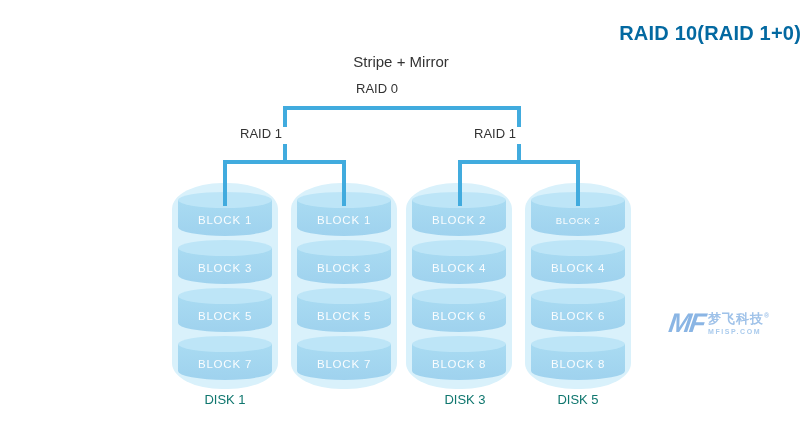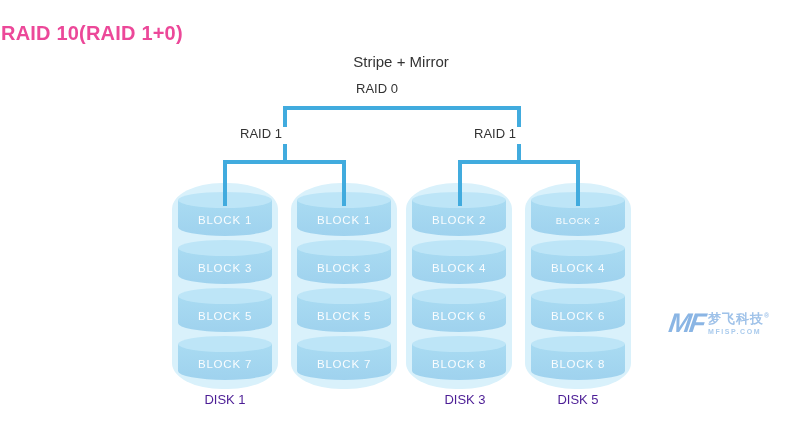--- a/index.html
+++ b/index.html
@@ -1,20 +1,20 @@
 <!DOCTYPE html>
 <html><head>
 <meta charset="utf-8">
 <style>
   * { margin:0; padding:0; box-sizing:border-box; }
   body { background:#fff; font-family:"Liberation Sans", sans-serif; }
   .canvas { position:relative; width:800px; height:421px; background:#ffffff; overflow:hidden; }
 
-  .title { position:absolute; left:1px; top:22px; width:800px; text-align:left;
-           font-size:20px; font-weight:700; color:#ec4899; letter-spacing:.2px; }
+  .title { position:absolute; left:1px; top:22px; width:800px; text-align:right;
+           font-size:20px; font-weight:700; color:#0369a1; letter-spacing:.2px; }
   .subtitle { position:absolute; left:1px; top:53px; width:800px; text-align:center;
               font-size:15px; color:#333; }
 
   .node-label { position:absolute; width:90px; text-align:left; font-size:13px; color:#333; }
   .raid0-label { left:356px; top:81px; }
   .raid1-left-label { left:240px; top:126px; }
   .raid1-right-label { left:474px; top:126px; }
 
   .line { position:absolute; background:#41abde; z-index:3; }
   .raid0-h        { left:283px; top:106px; width:238px; height:4px; }
@@ -39,21 +39,21 @@
                 border-radius:50%; z-index:2; }
   .block-body { position:absolute; top:8px; left:0; right:0; bottom:0;
                 background:linear-gradient(#a9dbf2,#9fd2ee);
                 border-radius:0 0 50% 50% / 0 0 9px 9px; z-index:1; }
   .block-label { position:absolute; left:0; right:0; top:12px; bottom:0; z-index:3;
                  display:flex; align-items:center; justify-content:center;
                  color:rgba(255,255,255,.94); font-size:11.5px; letter-spacing:.8px; }
   .block-label.small { font-size:9.5px; letter-spacing:.6px; }
 
   .disk-label { position:absolute; top:392px; width:106px; text-align:center;
-                font-size:13px; color:#4c1d95; }
+                font-size:13px; color:#0f766e; }
   .disk-label-1 { left:172px; } .disk-label-2 { left:309px;margin-top:28px; }
   .disk-label-3 { left:412px; } .disk-label-4 { left:525px; }
 
   .watermark { position:absolute; left:669px; top:310px; display:flex; align-items:center; z-index:1; }
   .wm-logo { font-size:27px; font-weight:700; font-style:italic; color:#8ab5e4;
              transform:skewX(-8deg); line-height:1; margin-right:4px; letter-spacing:-2px; }
   .wm-col { display:flex; flex-direction:column; }
   .wm-brand { font-size:13px; font-weight:700; color:#9fc2e9; letter-spacing:1px; line-height:1.1; }
   .wm-reg { font-size:7px; vertical-align:super; color:#9fc2e9; }
   .wm-domain { font-size:7px; font-weight:700; color:#aacbed; letter-spacing:1.6px; margin-top:2px; }

